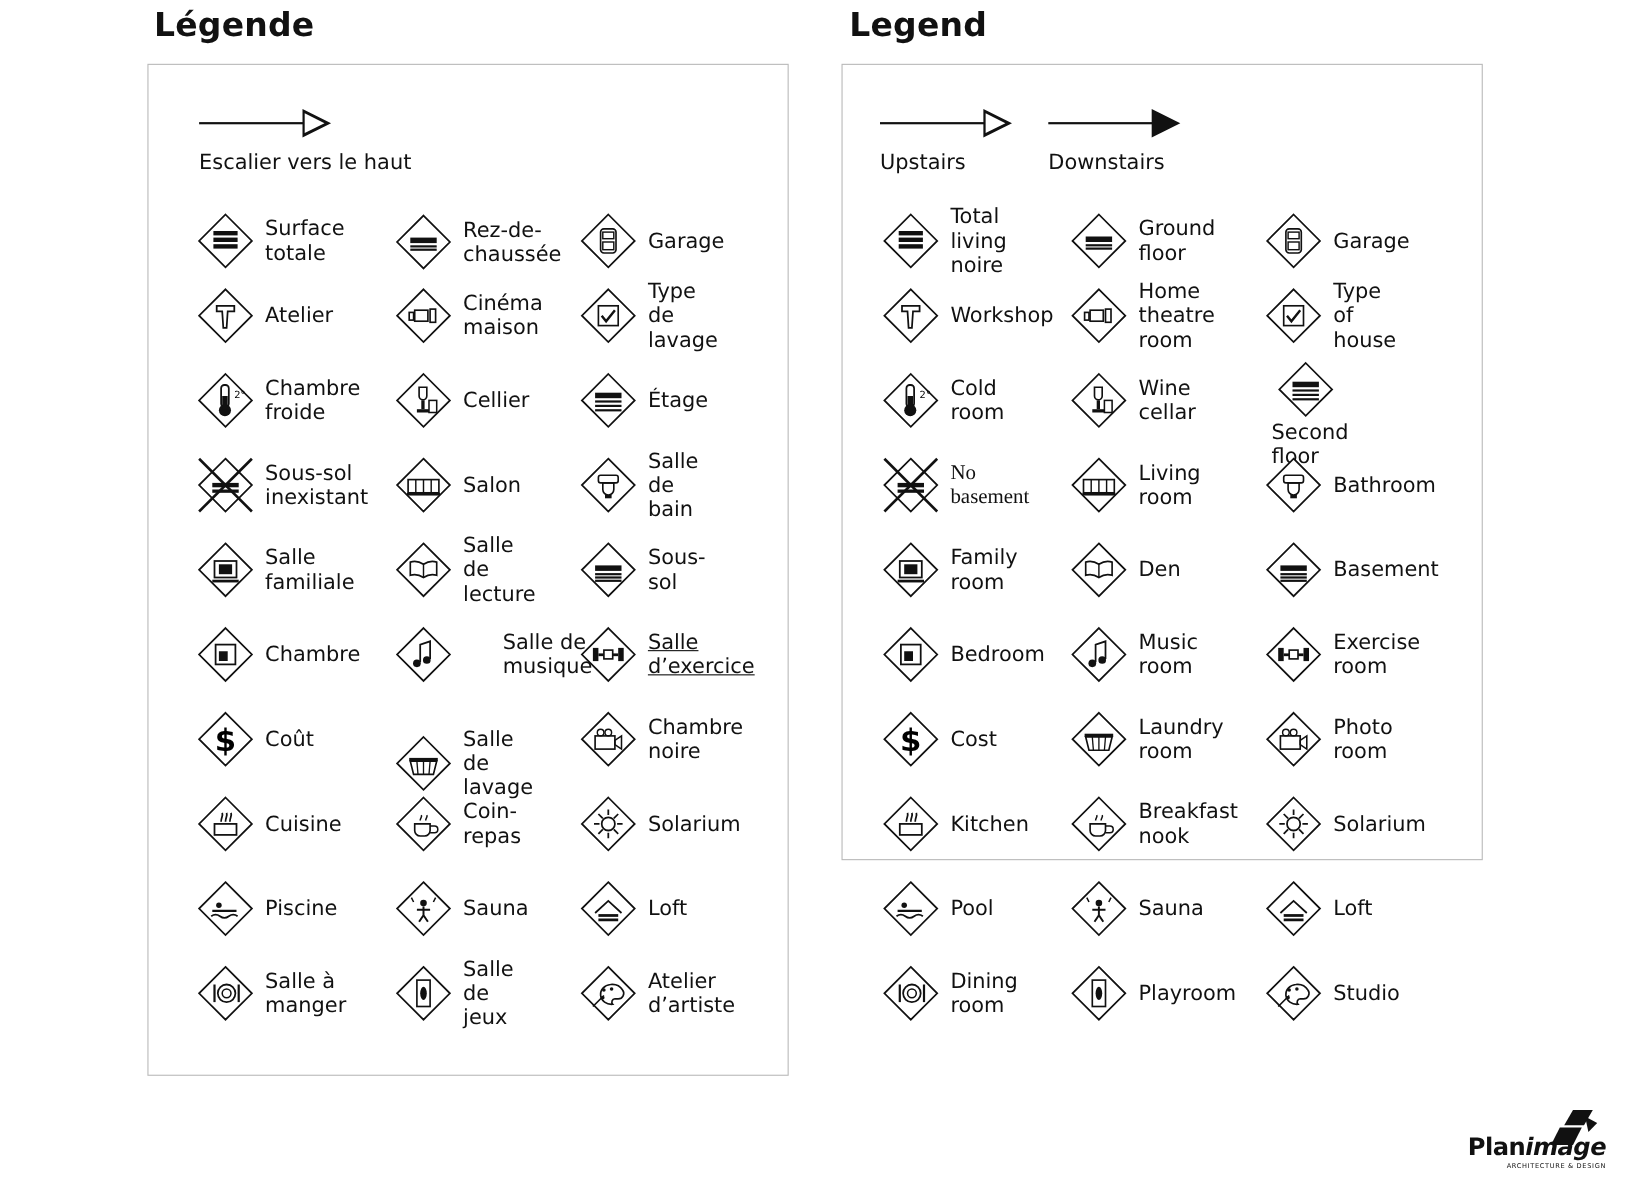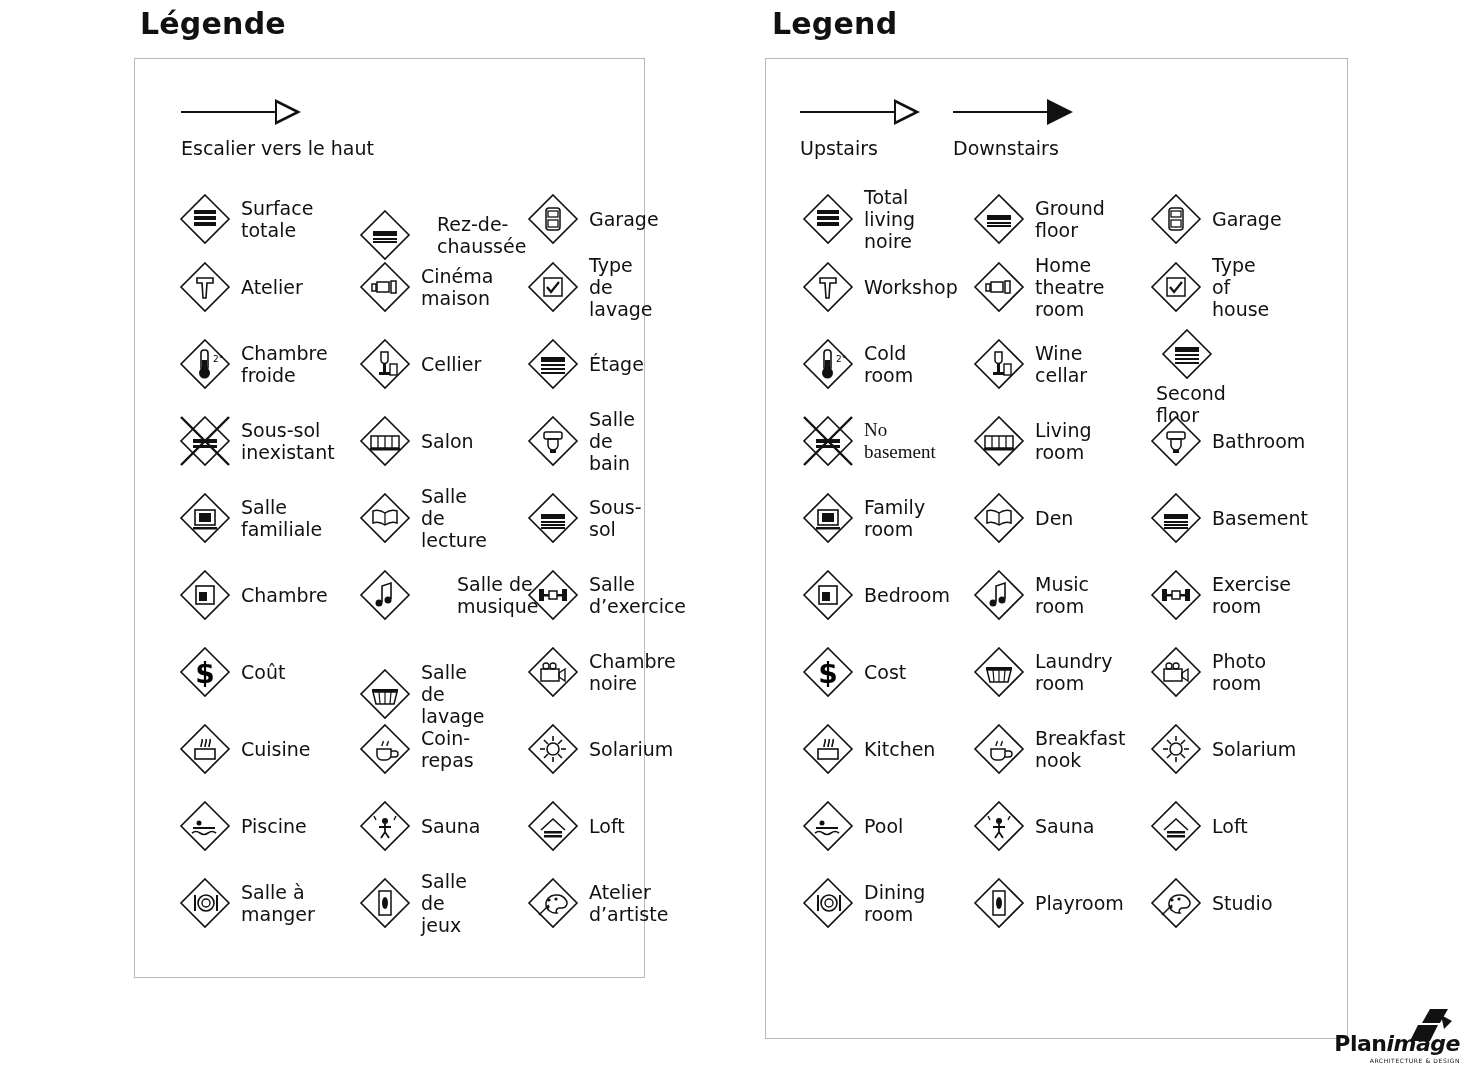--- a/index.html
+++ b/index.html
@@ -16,22 +16,22 @@
     overflow: hidden;
   }
 
   .panel {
     position: absolute;
     top: 58px;
     border: 1px solid #b9b9b9;
     background: #ffffff;
     box-sizing: border-box;
   }
-  #panel-fr { left: 134px; width: 511px; height: 920px; }
-  #panel-en { left: 765px; width: 583px; height: 981px; }
+  #panel-fr { left: 134px; width: 583px; height: 920px; }
+  #panel-en { left: 765px; width: 583px; height: 724px; }
 
   .panel-title {
     position: absolute;
     top: 6px;
     font-size: 30px;
     font-weight: bold;
     letter-spacing: 0.2px;
   }
   #title-fr { left: 140px; }
   #title-en { left: 772px; }
@@ -282,21 +282,21 @@
               <circle cx="29" cy="28" r="4" fill="none" stroke="#111" stroke-width="1.4"></circle>
               <rect x="17" y="20" width="2" height="16" fill="#111"></rect>
               <rect x="39" y="20" width="2" height="16" fill="#111"></rect>
             </svg>
         </div>
         <div class="entry-label">Salle à manger</div>
       </div>
     </div>
 
     <div class="col" style="left:222px;">
-      <div class="entry" style="top:16px;gap:16px;">
+      <div class="entry" style="top:1px;">
         <div class="sym">
           <svg width="56" height="56" viewBox="0 0 56 56">
               <polygon points="28,4 52,28 28,52 4,28" fill="#fff" stroke="#111" stroke-width="1.6"></polygon>
               <rect x="16" y="24" width="24" height="5" fill="#111"></rect>
               <rect x="16" y="31" width="24" height="2" fill="#111"></rect>
               <rect x="16" y="34" width="24" height="2" fill="#111"></rect>
             </svg>
         </div>
         <div class="entry-label">Rez-de-chaussée</div>
       </div>
@@ -454,21 +454,21 @@
           <svg width="56" height="56" viewBox="0 0 56 56">
               <polygon points="28,4 52,28 28,52 4,28" fill="#fff" stroke="#111" stroke-width="1.6"></polygon>
               <rect x="16" y="24" width="24" height="5" fill="#111"></rect>
               <rect x="16" y="31" width="24" height="2" fill="#111"></rect>
               <rect x="16" y="34" width="24" height="2" fill="#111"></rect>
               <rect x="16" y="37" width="24" height="2" fill="#111"></rect>
             </svg>
         </div>
         <div class="entry-label">Sous-sol</div>
       </div>
-      <div class="entry" style="top:376px;">
+      <div class="entry" style="top:376px;text-decoration:underline;">
         <div class="sym">
           <svg width="56" height="56" viewBox="0 0 56 56">
               <polygon points="28,4 52,28 28,52 4,28" fill="#fff" stroke="#111" stroke-width="1.6"></polygon>
               <rect x="24" y="24" width="8" height="8" fill="none" stroke="#111" stroke-width="1.5"></rect>
               <rect x="14" y="22" width="5" height="12" fill="#111"></rect>
               <rect x="37" y="22" width="5" height="12" fill="#111"></rect>
               <rect x="19" y="27" width="5" height="2.5" fill="#111"></rect>
               <rect x="32" y="27" width="5" height="2.5" fill="#111"></rect>
             </svg>
         </div>

